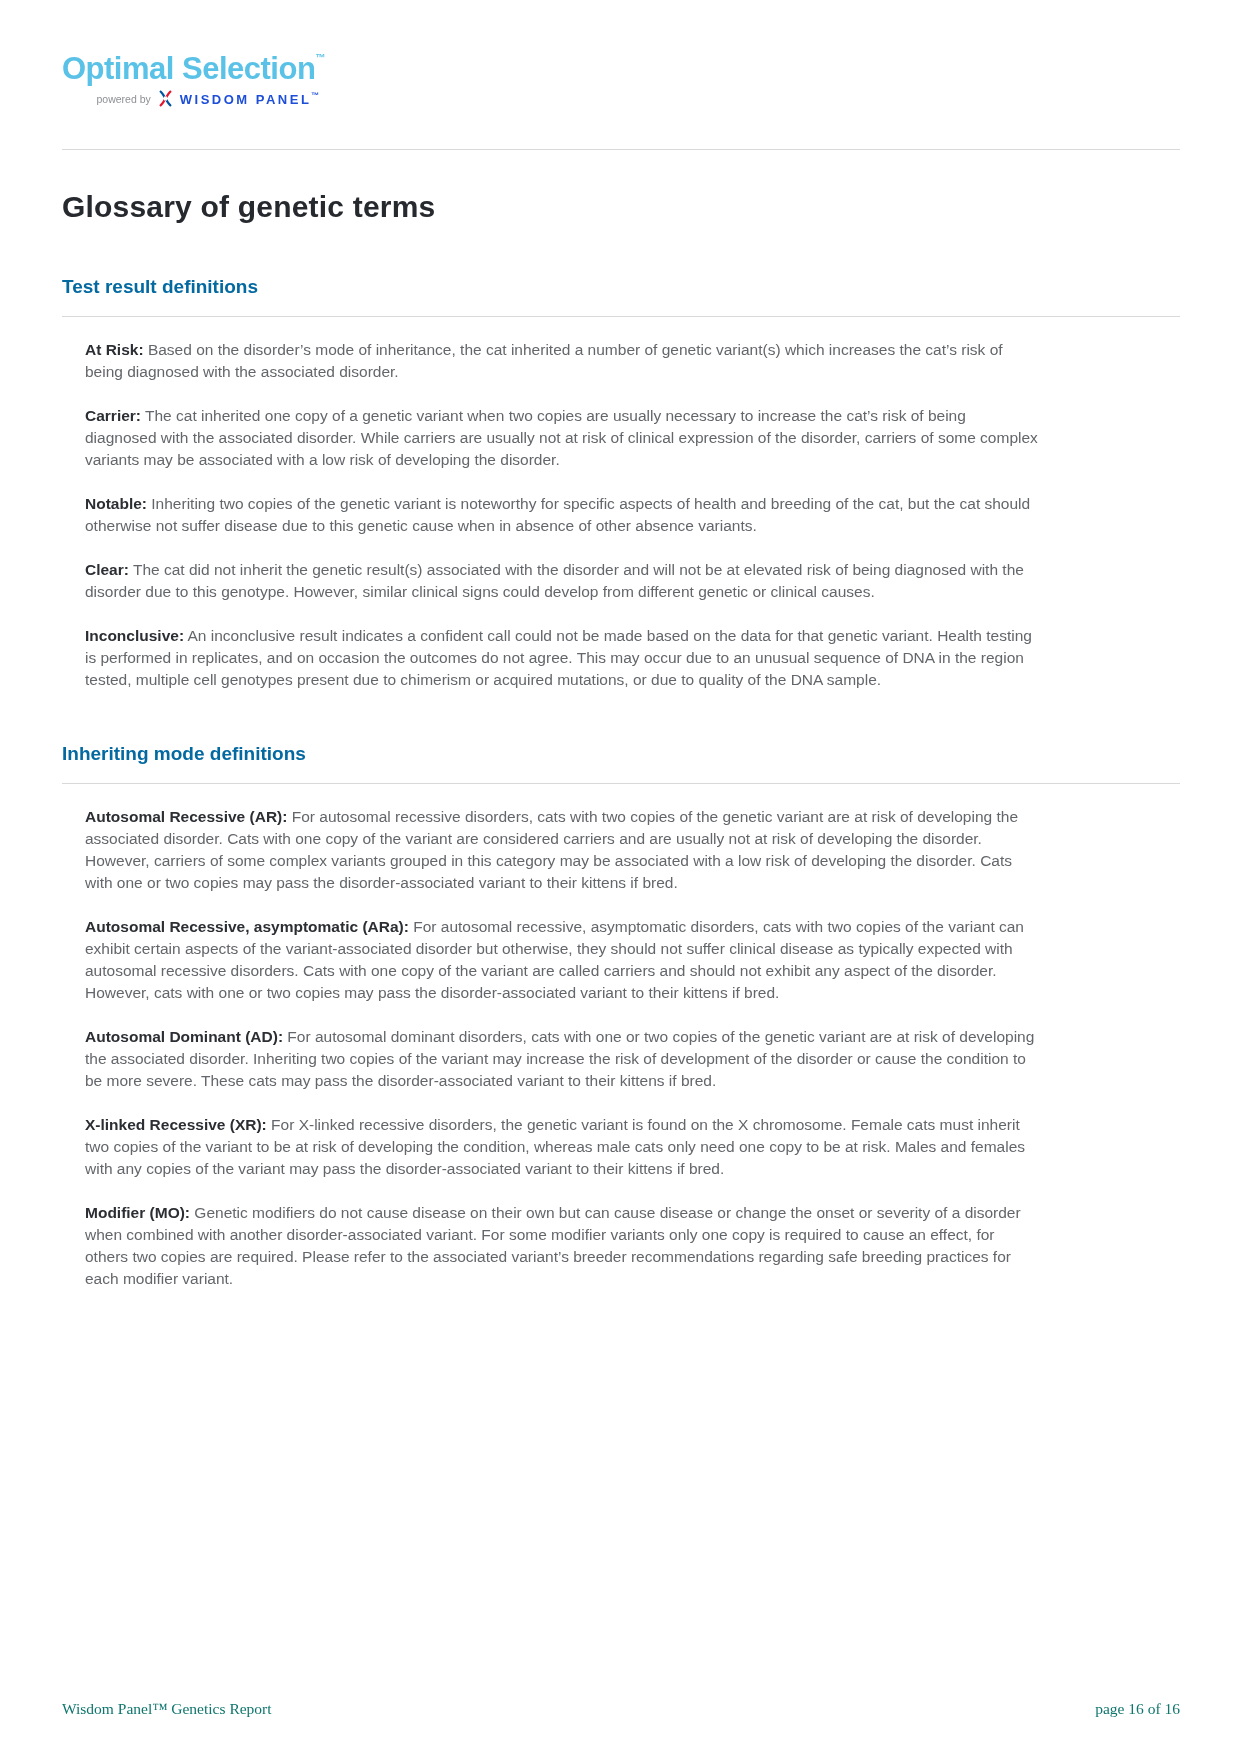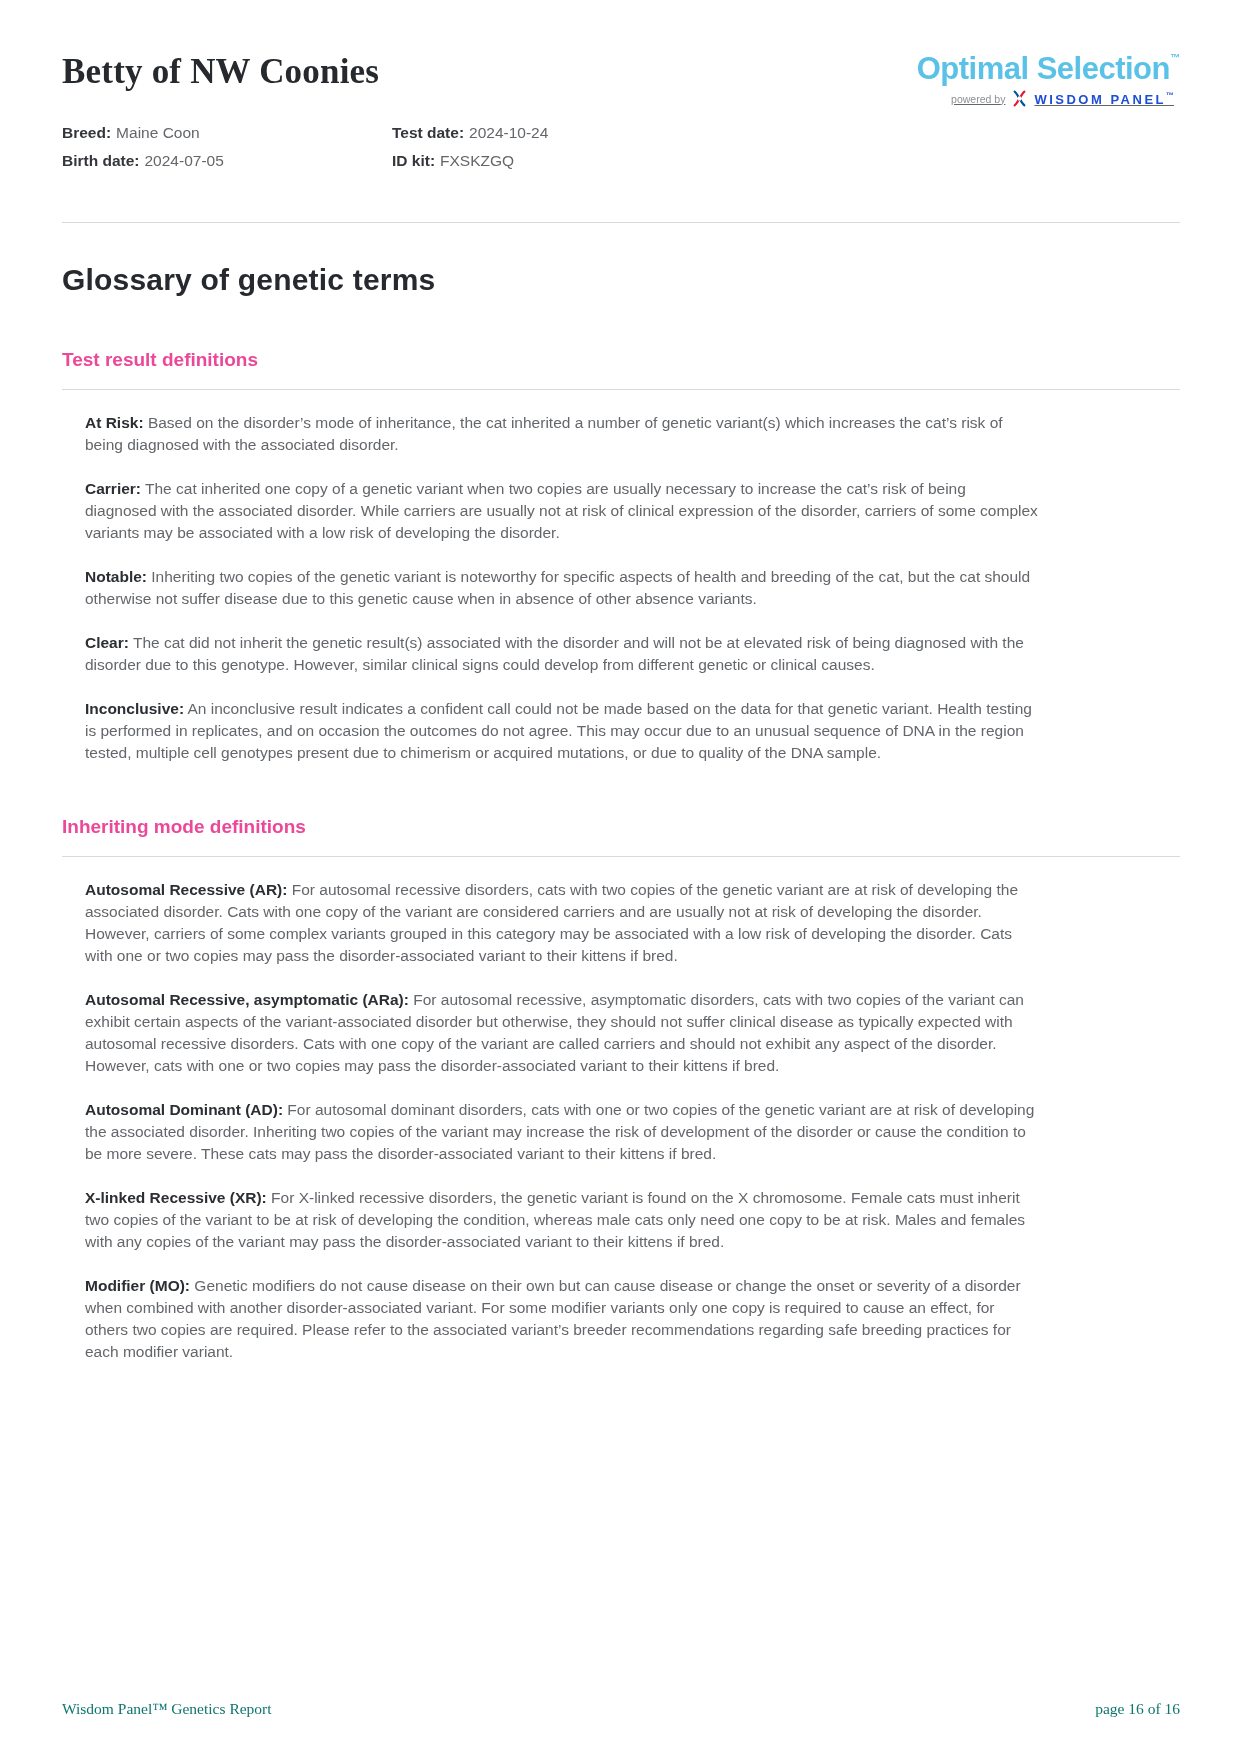--- a/index.html
+++ b/index.html
@@ -26,66 +26,57 @@
   .meta { display:grid; grid-template-columns:330px auto; grid-auto-rows:28px; margin-top:32px; font-size:15.5px; }
   .meta-item { color:#63666a; }
   .meta-item b { color:#33363b; font-weight:700; margin-right:5px; }
 
   .logo-block { text-align:center; padding-top:0px; }
   .brand {
     font-size:31px; font-weight:700; letter-spacing:-0.5px;
     color:#5bc2e7; line-height:1.1; white-space:nowrap;
   }
   .brand sup { font-size:10px; vertical-align:18px; letter-spacing:0; }
-  .powered-row { display:flex; align-items:center; justify-content:flex-end; gap:7px; margin-top:4px; margin-right:6px;text-decoration:underline; }
+  .powered-row { display:flex; align-items:center; justify-content:flex-end; gap:7px; margin-top:4px; margin-right:6px; }
   .powered-by { font-size:10.5px; color:#8d9094; }
   .partner { font-size:13px; font-weight:700; letter-spacing:2.5px; color:#1d4ed8; white-space:nowrap; }
   .partner sup { font-size:8px; vertical-align:6px; letter-spacing:0; }
   .dna-icon { width:15px; height:17px; display:inline-block; }
 
   
   .rule { border:none; border-top:1px solid #d9d9d9; }
   .rule-top { margin-top:42px; }
 
   
   .glossary-title {
     font-family:Liberation Sans, sans-serif;
     font-size:30px; font-weight:700; color:#26292e; letter-spacing:0.2px;
     margin-top:40px;
   }
   .section { margin-top:52px; }
-  .section-heading { font-size:19px; font-weight:700; color:#ec4899; }
+  .section-heading { font-size:19px; font-weight:700; color:#0369a1; }
   .section .rule { margin-top:18px; }
   .entries { margin-left:23px; width:954px; margin-top:10px; }
   .entry { font-size:15.5px; line-height:22px; color:#63666a; margin-top:22px; }
   .entry .term { color:#2b2e33; font-weight:700; }
 
   
   .footer {
     position:absolute; left:62px; right:62px; bottom:38px;
     display:flex; justify-content:space-between;
     font-family:"Liberation Serif","DejaVu Serif",serif;
     font-size:15.5px; color:#0f766e;
   }
 </style>
 </head>
 <body>
 
 <div class="page">
 
   <div class="header">
-    <div class="header-left">
-      <h1 class="pet-name">Betty of NW Coonies</h1>
-      <div class="meta">
-        <div class="meta-item"><b>Breed:</b><span>Maine Coon</span></div>
-        <div class="meta-item"><b>Test date:</b><span>2024-10-24</span></div>
-        <div class="meta-item"><b>Birth date:</b><span>2024-07-05</span></div>
-        <div class="meta-item"><b>ID kit:</b><span>FXSKZGQ</span></div>
-      </div>
-    </div>
 
     <div class="logo-block">
       <div class="brand"><span>Optimal Selection</span><sup>™</sup></div>
       <div class="powered-row">
         <span class="powered-by">powered by</span>
         <svg class="dna-icon" viewBox="0 0 15 17">
           <path d="M2 1 C7 5 8 12 13 16" stroke="#0053a0" stroke-width="2.2" fill="none"></path>
           <path d="M13 1 C8 5 7 12 2 16" stroke="#e3172f" stroke-width="2.2" fill="none"></path>
           <rect x="6" y="6.5" width="3" height="4" fill="#ffffff"></rect>
         </svg>

